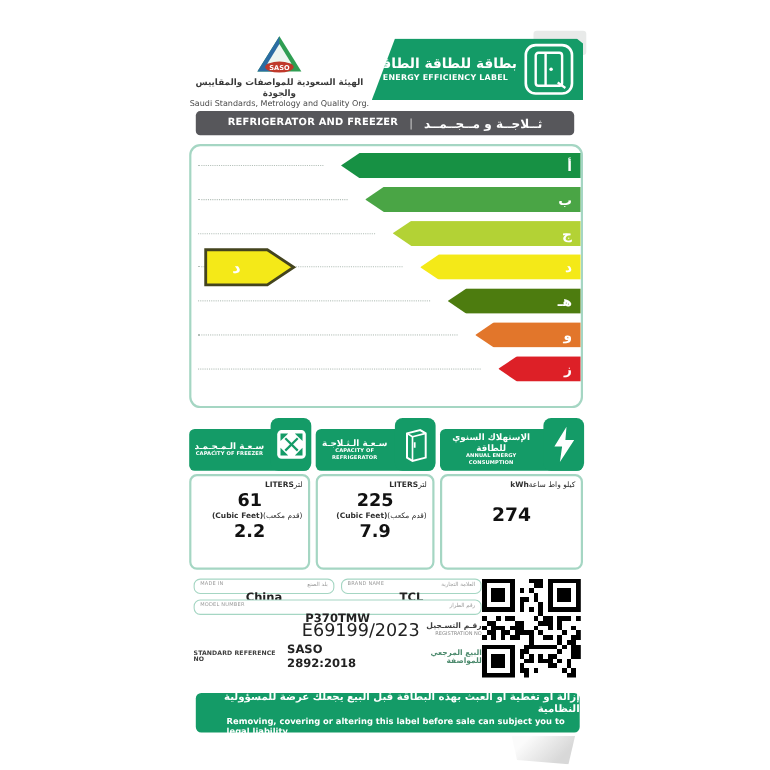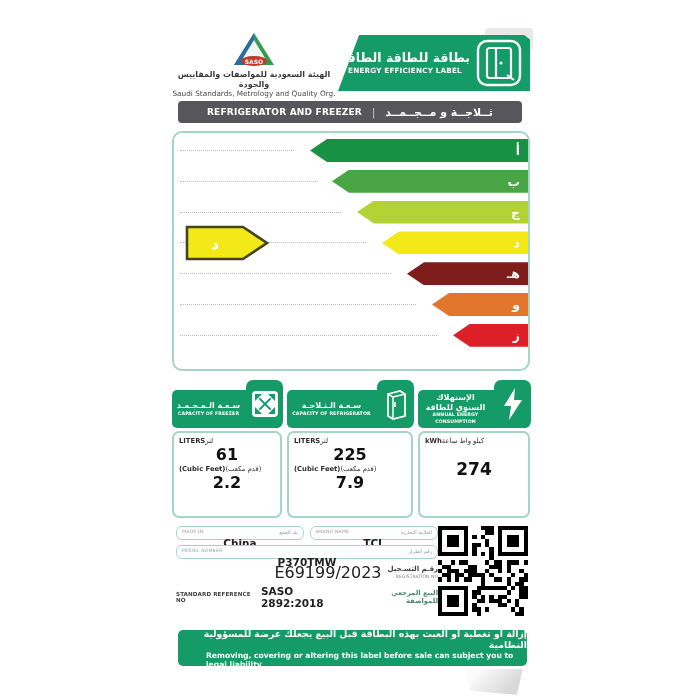--- a/index.html
+++ b/index.html
@@ -34,29 +34,29 @@
   .grade-row{position:absolute;left:0;right:0;height:23px;}
   .leader{position:absolute;left:6px;top:11px;border-top:1.5px dotted #b3bfb8;}
   .grade-bar{position:absolute;right:0;top:0;height:23px;clip-path:polygon(0 50%,17px 0,100% 0,100% 100%,17px 100%);}
   .grade-letter{position:absolute;right:8px;top:0;height:23px;line-height:23px;color:#fff;font-weight:bold;font-size:12.5px;direction:rtl;}
   .indicator{position:absolute;left:10px;width:86px;height:38px;}
   .indicator text{fill:#fff;font-weight:bold;font-size:15px;}
 
   
   .stats{position:absolute;top:348px;left:2px;right:0;height:140px;display:flex;gap:5px;}
   .stat{position:relative;}
-  .stat-f{width:110px;}.stat-r{width:126px;}.stat-e{flex:1;}
+  .stat-f{width:110px;}.stat-r{width:108px;}.stat-e{flex:1;}
   .stat-head{position:relative;margin-top:10px;height:38px;background:#149b67;border-radius:5px;color:#fff;
              display:flex;flex-direction:column;justify-content:center;padding:2px 40px 2px 3px;text-align:center;}
   .stat-head-ar{font-size:8px;font-weight:bold;direction:rtl;line-height:1.2;}
   .stat-head-en{font-size:4.7px;font-weight:bold;letter-spacing:.1px;line-height:1.3;}
   .icon-tab{position:absolute;top:-10px;right:-1px;width:37px;height:48px;background:#149b67;border-radius:7px;
             display:flex;align-items:center;justify-content:center;}
   .stat-body{margin-top:3px;height:87px;border:2px solid #a5d6c3;border-radius:7px;background:#fff;padding:4px 5px;}
-  .unit-row{display:flex;justify-content:flex-start;align-items:baseline;color:#2e2e2e;}
+  .unit-row{display:flex;justify-content:flex-end;align-items:baseline;color:#2e2e2e;}
   .unit-en{font-size:6.8px;font-weight:bold;}
   .unit-ar{font-size:6.8px;direction:rtl;}
   .big-val{text-align:center;font-size:16px;font-weight:bold;color:#111;line-height:1.25;}
   .big-val.energy{margin-top:14px;font-size:17px;}
 
   
   .details{position:absolute;top:494px;left:6px;right:2px;height:98px;}
   .dleft{position:absolute;left:0;top:0;width:262px;}
   .drow1{display:flex;gap:6px;}
   .dbox{position:relative;border:1.5px solid #a5d6c3;border-radius:6px;height:14px;background:#fff;}
@@ -146,21 +146,21 @@
             </div>
           </div>
           <div class="grade-row" style="top: 98.4px;">
             <div class="leader" style="width: 186px;"></div>
             <div class="grade-bar" style="width: 146px; background: rgb(244, 233, 24);">
               <span class="grade-letter">د</span>
             </div>
           </div>
           <div class="grade-row" style="top: 129.2px;">
             <div class="leader" style="width: 211px;"></div>
-            <div class="grade-bar" style="width: 121px; background: #7f1d1d;">
+            <div class="grade-bar" style="width: 121px; background: #4d7c0f;">
               <span class="grade-letter">هـ</span>
             </div>
           </div>
           <div class="grade-row" style="top: 160px;">
             <div class="leader" style="width: 236px;"></div>
             <div class="grade-bar" style="width: 96px; background: rgb(226, 118, 43);">
               <span class="grade-letter">و</span>
             </div>
           </div>
           <div class="grade-row" style="top: 190.8px;">

